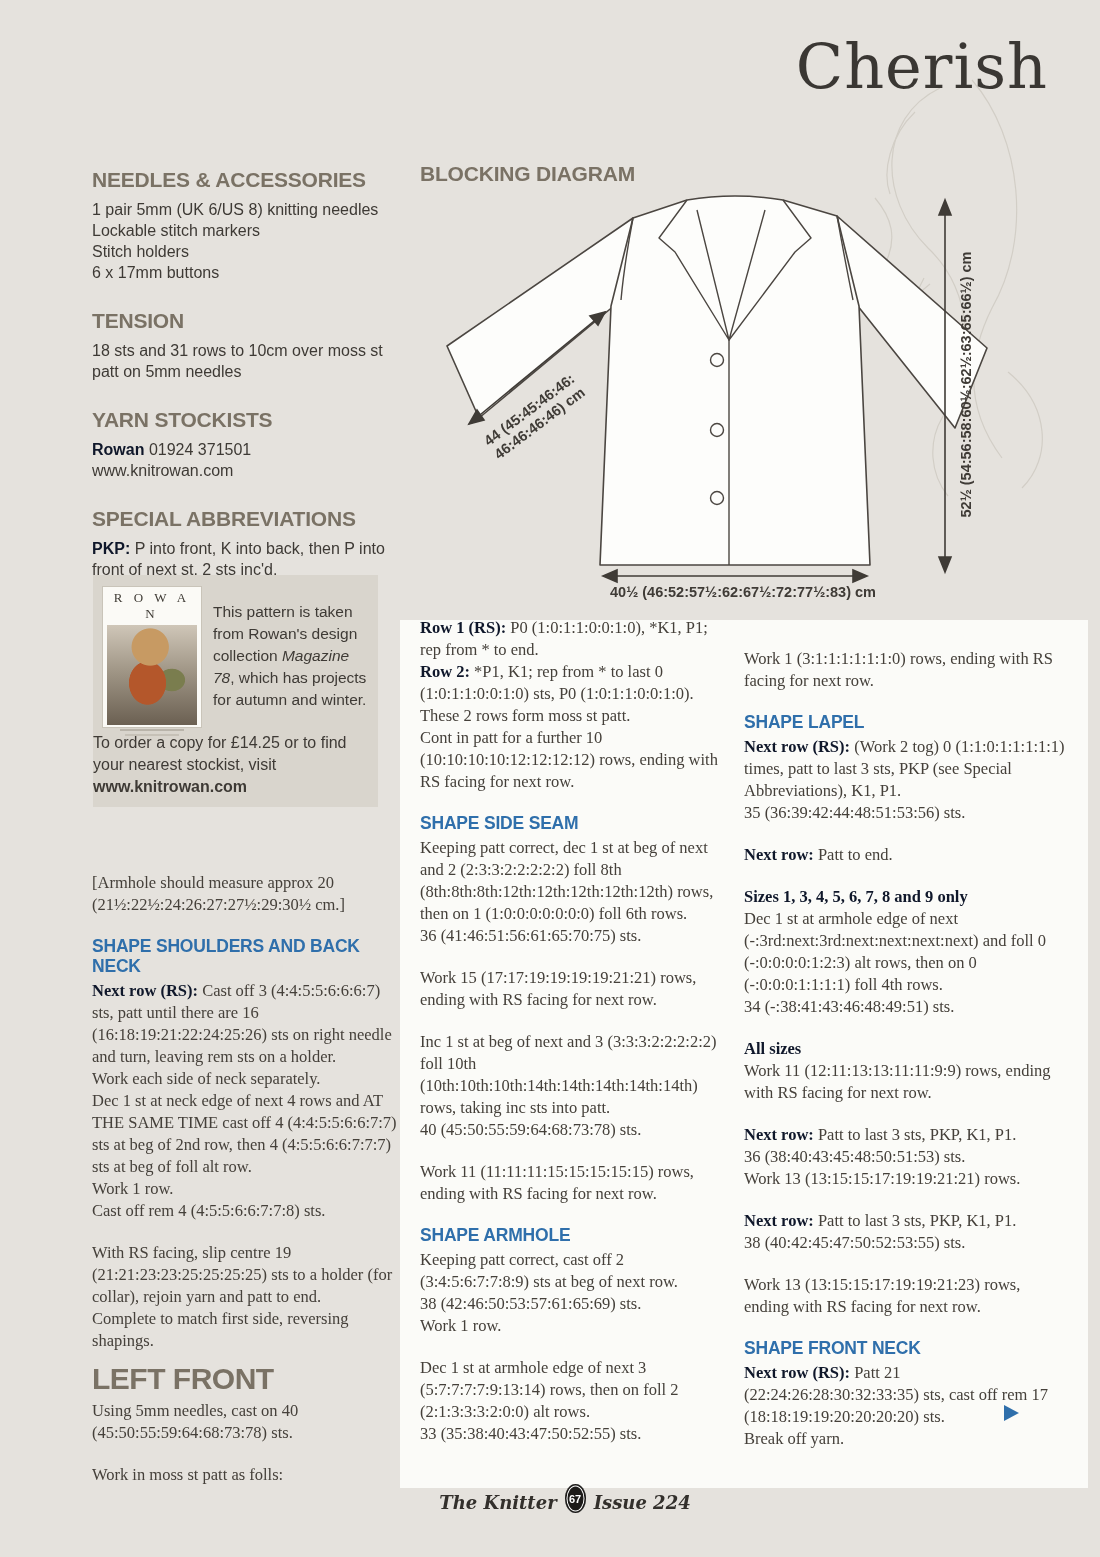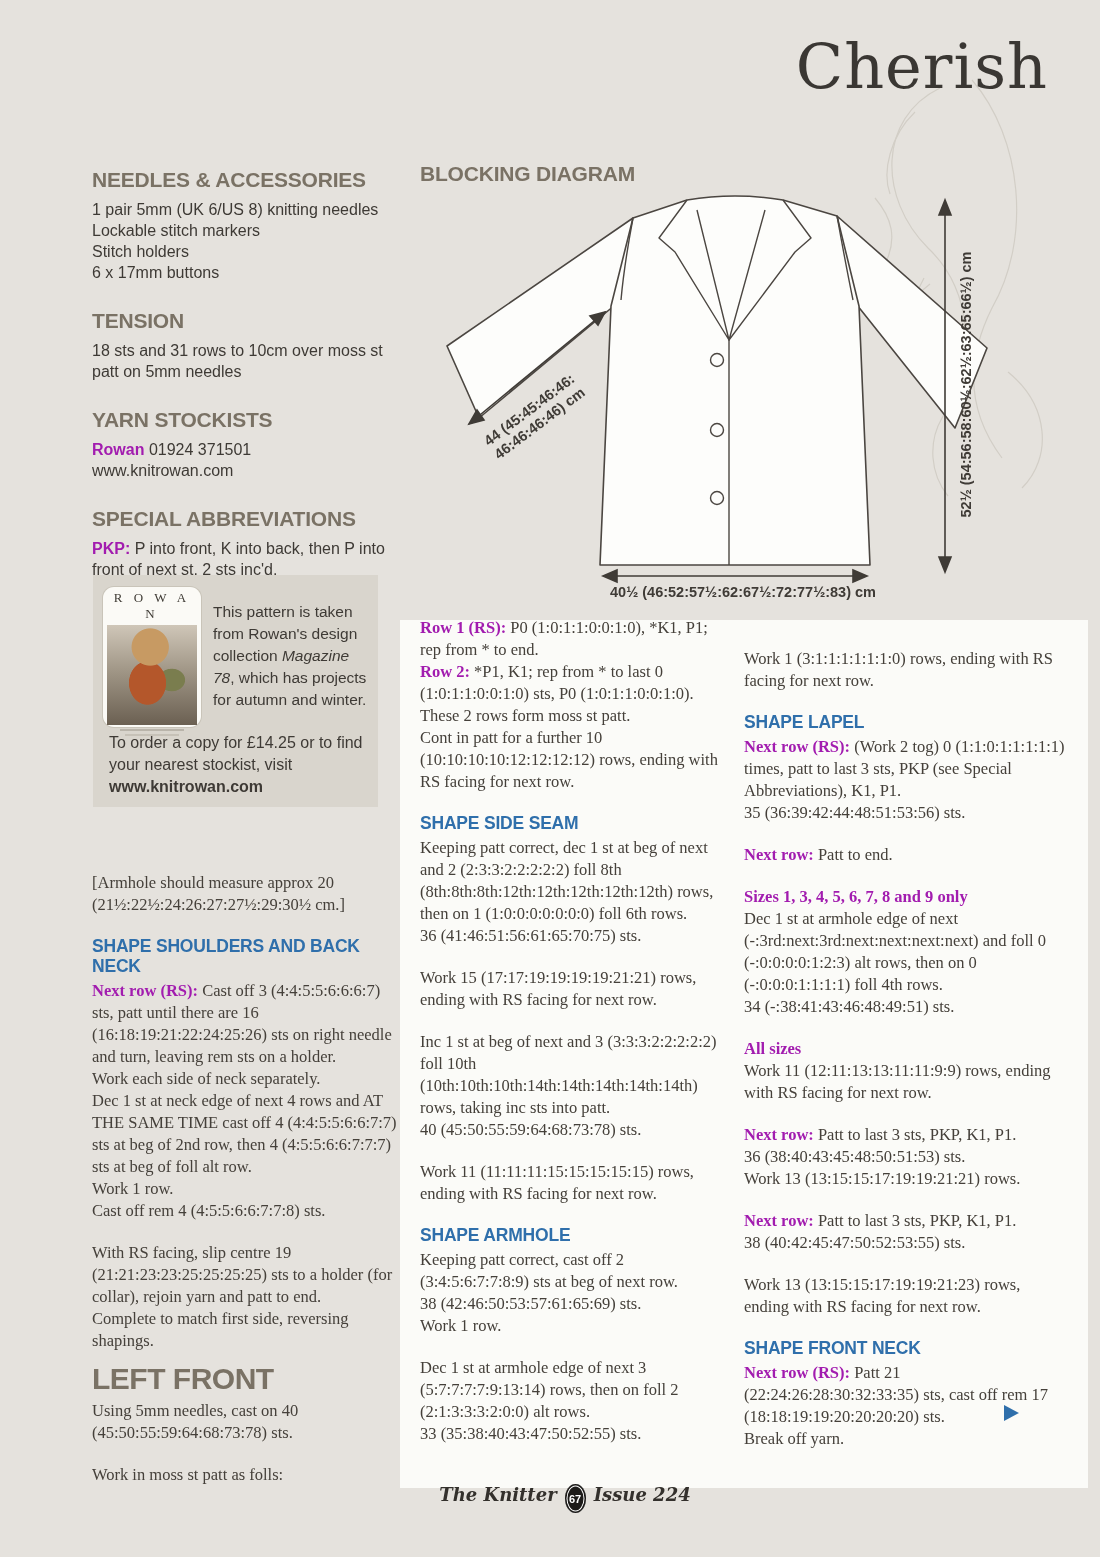--- a/index.html
+++ b/index.html
@@ -16,49 +16,49 @@
   .blue-h{font-family:"Liberation Sans",sans-serif;font-weight:700;font-size:17.5px;
           color:#2f6fab;letter-spacing:-0.2px;margin:20px 0 4px;line-height:20px;}
   .blue-h:first-child,.para:first-child{margin-top:0;}
 
   
   .col{position:absolute;}
   .serif-col{font-size:16.5px;line-height:22px;}
   .sans-col{font-family:"Liberation Sans",sans-serif;font-size:16px;line-height:21px;color:#3e3a35;}
   .para{margin:0;}
   .para.gap{margin-top:20px;}
-  .para b{font-weight:700;color:#a21caf;}
+  .para b{font-weight:700;color:#0f172a;}
 
   
   .title{position:absolute;right:52px;top:30px;font-family:"DejaVu Serif",serif;
          font-size:62px;color:#3a3733;letter-spacing:1px;}
   .footer{position:absolute;left:30px;right:0;top:1484px;display:flex;justify-content:center;
-          align-items:flex-start;gap:8px;font-family:"DejaVu Serif",serif;font-style:italic;
+          align-items:flex-end;gap:8px;font-family:"DejaVu Serif",serif;font-style:italic;
           font-weight:700;font-size:18px;color:#33302c;}
   .badge{display:inline-flex;width:21px;height:29px;border-radius:50%;background:#1d1b19;
          color:#fff;font-family:"Liberation Sans",sans-serif;font-style:normal;font-size:11px;
          align-items:center;justify-content:center;box-shadow:inset 0 0 0 1.5px #1d1b19, inset 0 0 0 2.5px #fff;}
 
   
   .rowan-box{position:absolute;left:93px;top:575px;width:285px;height:232px;background:#d9d5cd;}
   .cover{position:absolute;left:10px;top:12px;width:98px;height:140px;background:#fbfaf6;
-         box-shadow:0 0 0 1px #c9c4b9;padding:3px 4px;box-sizing:border-box;border-radius:11px;}
+         box-shadow:0 0 0 1px #c9c4b9;padding:3px 4px;box-sizing:border-box;}
   .cover-brand{font-family:"Liberation Serif",serif;font-size:13px;letter-spacing:4px;
                color:#3f3b35;text-align:center;}
   .cover-photo{height:100px;margin-top:3px;
      background:
        radial-gradient(circle at 48% 22%, #c79a63 0 20%, rgba(0,0,0,0) 21%),
        radial-gradient(ellipse at 45% 58%, #b4572b 0 26%, rgba(0,0,0,0) 27%),
        radial-gradient(ellipse at 72% 55%, #7a7d4e 0 14%, rgba(0,0,0,0) 15%),
        linear-gradient(180deg,#cfc6b8 0%,#9e9484 48%,#6b6052 100%);}
   .cover-caption{height:2px;background:#b9b4aa;width:72%;margin:4px auto 0;}
   .cover-caption2{height:2px;background:#c6c1b7;width:60%;margin:3px auto 0;}
   .rowan-text{position:absolute;left:120px;top:26px;width:156px;
               font-family:"Liberation Sans",sans-serif;font-size:15.5px;line-height:22px;color:#3e3a35;}
-  .rowan-order{position:absolute;left:16px;top:157px;width:254px;
+  .rowan-order{position:absolute;left:0;top:157px;width:254px;
                font-family:"Liberation Sans",sans-serif;font-size:16px;line-height:22px;
                font-weight:700;color:#3e3a35;}
 
   
   .diagram-h{position:absolute;left:420px;top:162px;margin:0;}
   .diagram{position:absolute;left:425px;top:188px;width:580px;height:432px;}
   .dim-label{position:absolute;font-family:"Liberation Sans",sans-serif;font-weight:700;
              font-size:14.5px;color:#3f3b36;line-height:17px;}
   .sleeve-label{left:56px;top:248px;transform:rotate(-37deg);transform-origin:left top;}
   .width-label{left:138px;top:396px;width:360px;text-align:center;}

